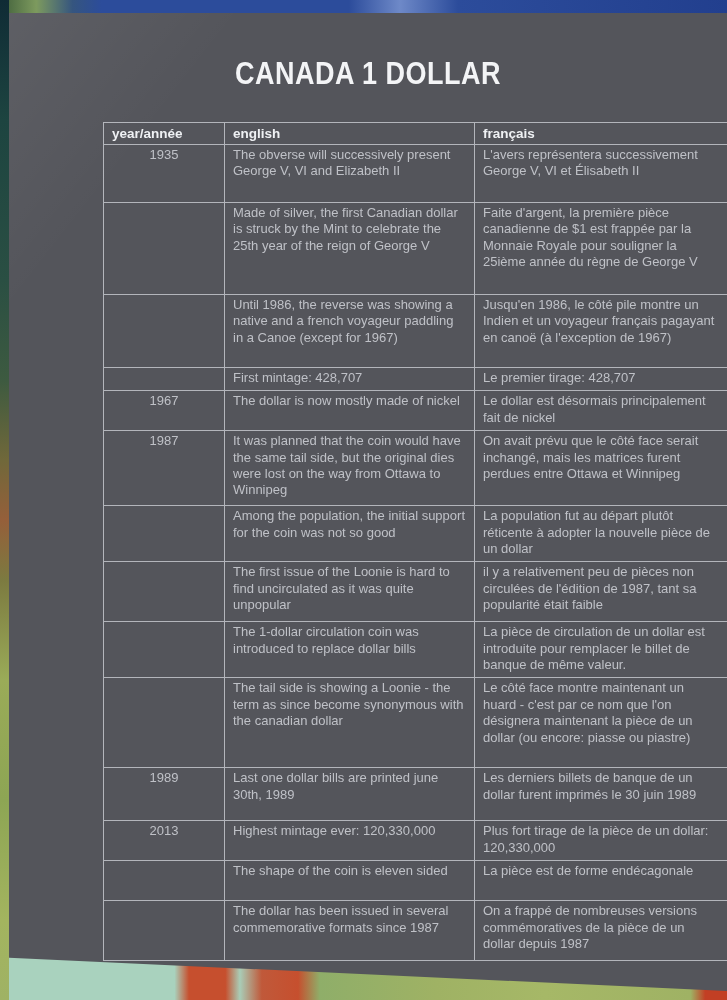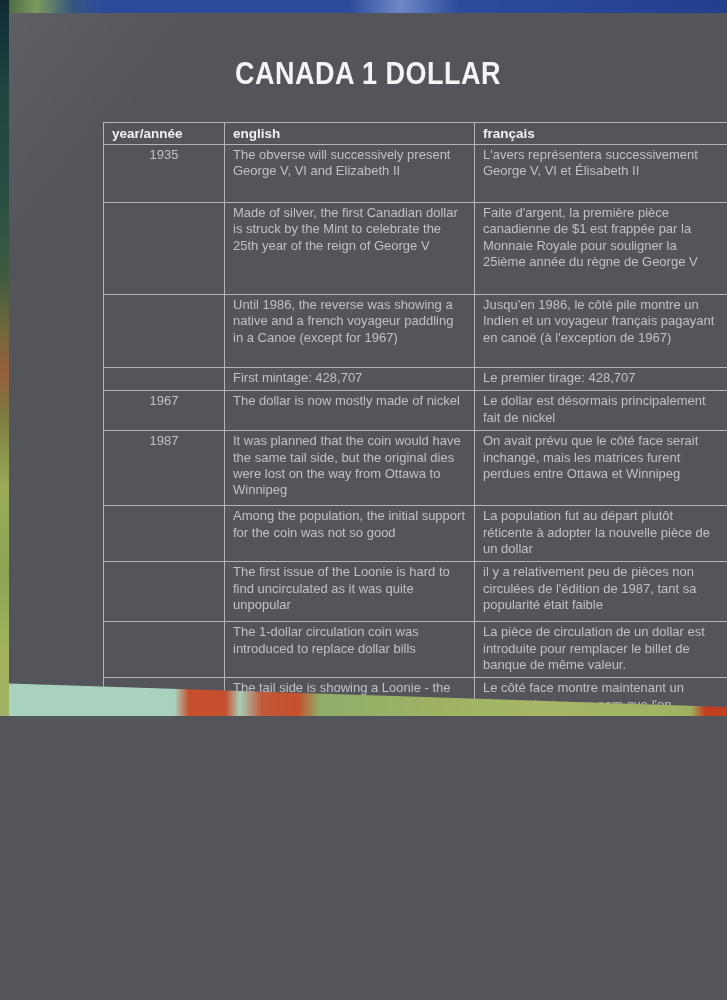--- a/index.html
+++ b/index.html
@@ -3,21 +3,21 @@
 <meta charset="utf-8">
 <style>
   :root{
     --card-bg:#54555b;
     --border-color:#b3b5bb;
     --table-text:#bfc1c7;
     --header-text:#eff1f4;
     --title-color:#f3f4f6;
   }
   html,body{margin:0;padding:0;width:727px;height:1000px;overflow:hidden;background:#54555b;}
-  .scene{position:relative;width:727px;height:716px;font-family:"Liberation Sans",sans-serif;}
+  .scene{position:relative;width:727px;height:1000px;font-family:"Liberation Sans",sans-serif;}
 
   
   .band-top{position:absolute;top:0;left:0;width:100%;height:14px;
     background:linear-gradient(to right,#3f5e3a 0%,#7d9a5e 5%,#35557f 10%,#2c4c9b 14%,#2c4c9b 48%,#6e89c8 55%,#2c4c9b 63%,#223f8e 100%);}
   .band-left{position:absolute;top:0;left:0;width:9px;height:100%;
     background:linear-gradient(to bottom,#0f2b35 0%,#1d4440 12%,#2a4f43 28%,#3d5a40 38%,#70683a 46%,#955f3a 52%,#7c7a40 58%,#9aab58 68%,#8da554 80%,#a3b45f 92%,#9fb264 100%);}
   .band-bottom{position:absolute;bottom:0;left:0;width:100%;height:46px;
     background:linear-gradient(to right,#a9d2be 0%,#a9d2be 24%,#c64f2e 26%,#c64f2e 31%,#a9cdb7 33%,#c0593a 36%,#c64f2e 41%,#8fae69 44%,#9fb264 60%,#a6b867 75%,#9fb264 95%,#c23f24 97%,#c23f24 100%);}
 
   

